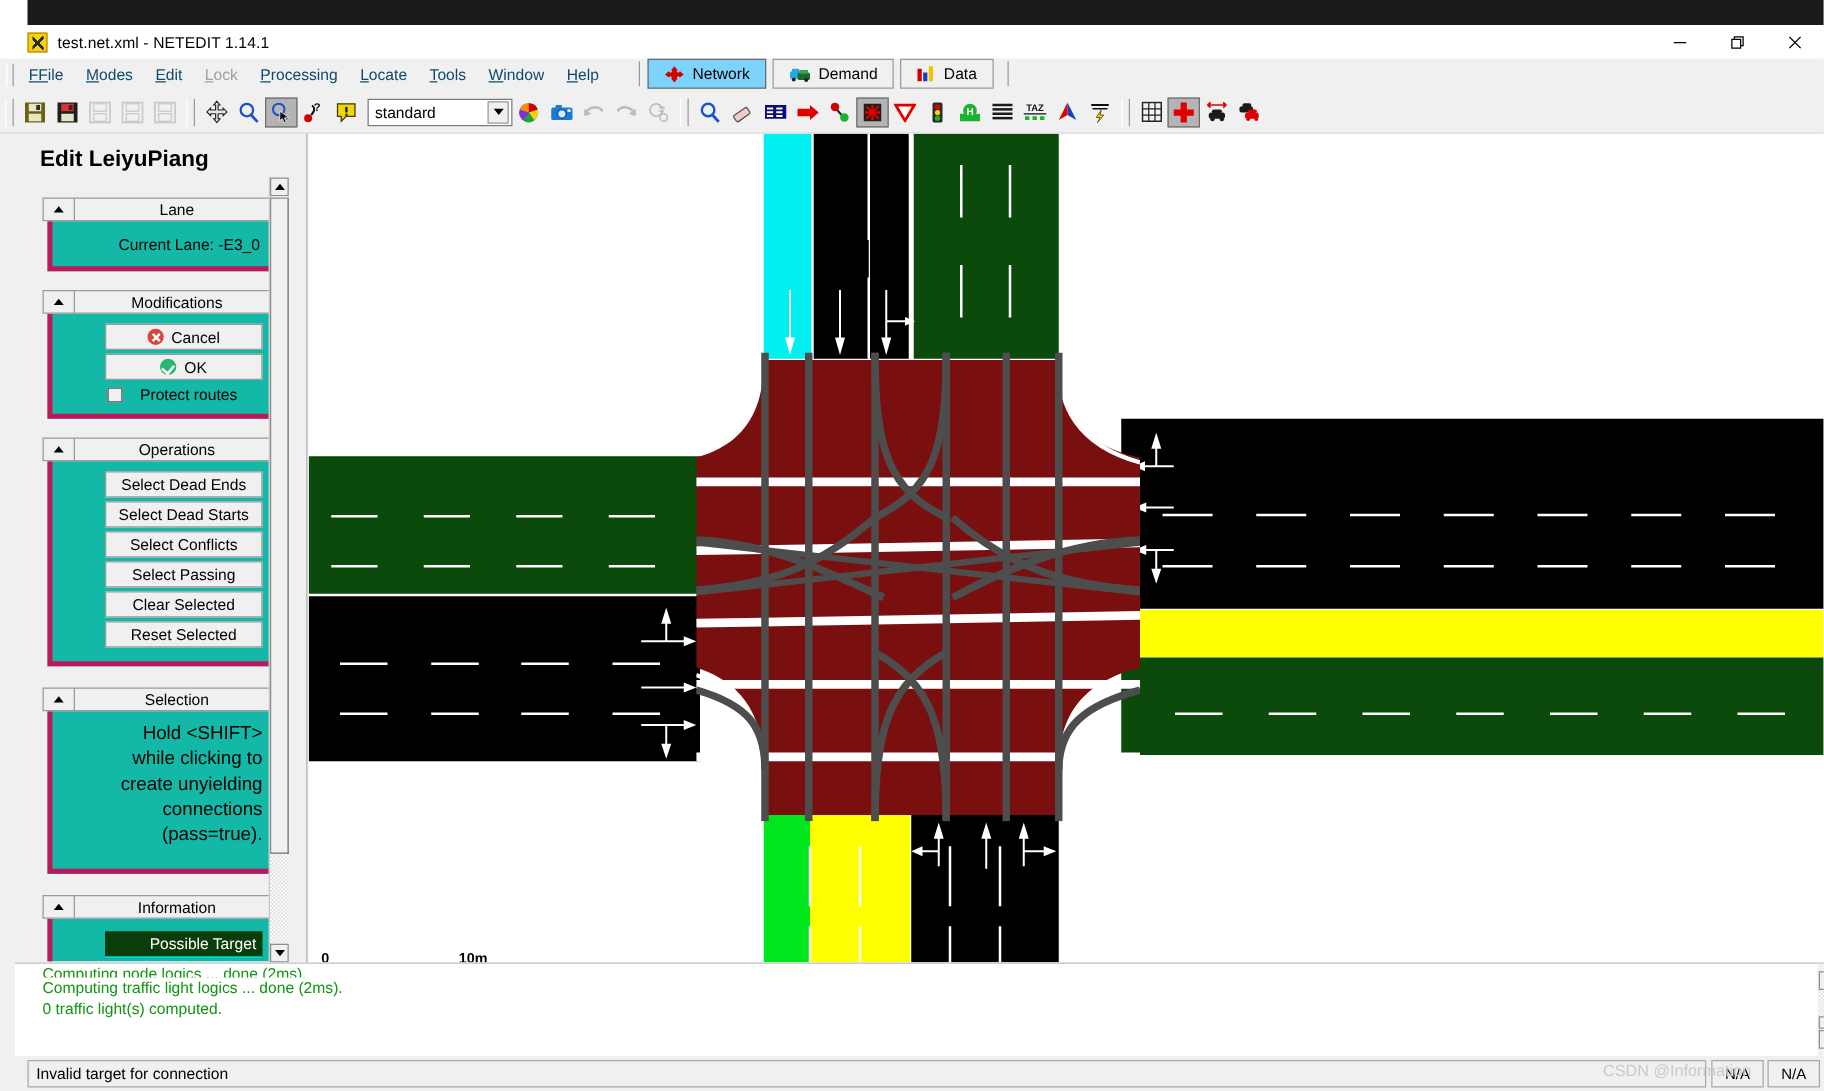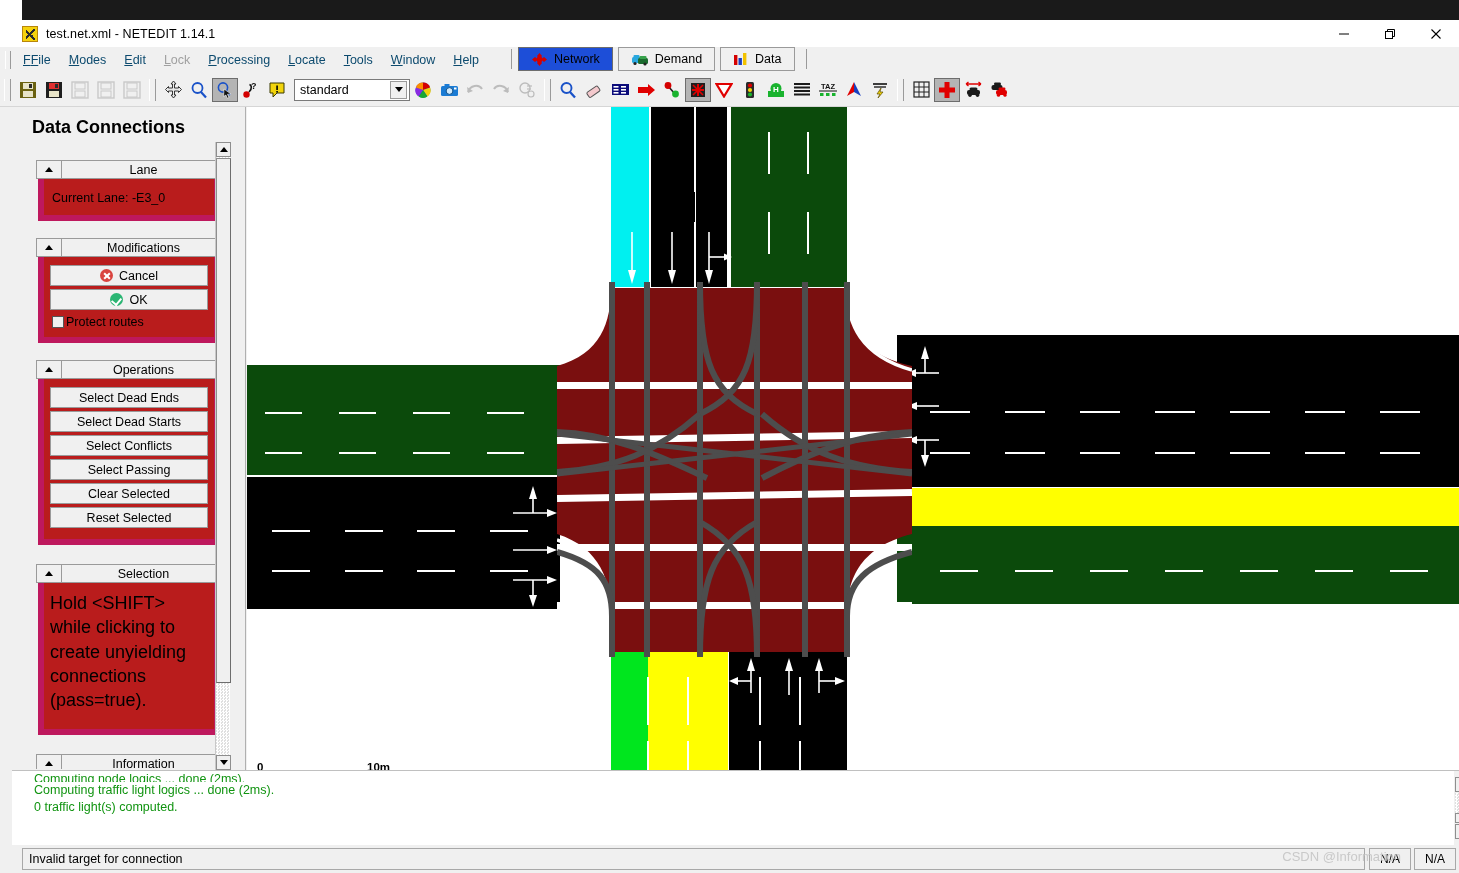--- a/index.html
+++ b/index.html
@@ -51,21 +51,21 @@
   }
   .menu-item.disabled { color:#a0a0a0; }
   .menu-item u { text-decoration:underline; }
 
   .mode-tabs { position:absolute; left:505px; top:47px; display:flex; align-items:center; gap:0px; }
   .mode-tab {
     height:24px; display:flex; align-items:center; gap:6px; padding:0 12px;
     font-size:12.5px; color:#000; background:#f0f0f0;
     border:1px solid #9a9a9a; margin-right:5px; cursor:default;
   }
-  .mode-tab.active { background:#1d4ed8; border:1px solid #6d6d6d;text-align:center; }
+  .mode-tab.active { background:#7dd3fc; border:1px solid #6d6d6d;text-align:center; }
   .sep-v { width:1px; height:20px; background:#9a9a9a; margin:0 6px; }
 
   
   .toolbar {
     position:absolute; left:0; top:73px; width:1459px; height:34px;
     background:#f0f0f0; display:flex; align-items:center;
     border-bottom:1px solid #d6d6d6;
   }
   .tb-grip { width:7px; height:22px; margin:0 4px;
              border-left:1px solid #ffffff; border-right:1px solid #9a9a9a; flex:none; }
@@ -96,40 +96,40 @@
   
   .leftpanel {
     position:absolute; left:0; top:107px; width:246px; height:663px;
     background:#f0f0f0; border-right:1px solid #b0b0b0;
   }
   .panel-title { font-size:18px; font-weight:bold; color:#000; padding:10px 0 6px 32px; }
   .panel-scroll-area { position:absolute; left:24px; top:40px; width:222px; height:622px; overflow:hidden; }
   .panel-inner { width:198px; }
 
   .group {
-    border:6px solid #be185d; margin:0 0 10px 14px; width:182px;
-    padding:6px 6px 8px 6px; position:relative; background:#b91c1c;
+    border:4px solid #be185d; margin:0 0 10px 14px; width:182px;
+    padding:6px 6px 8px 6px; position:relative; background:#14b8a6;text-align:right;
   }
   .group-header {
     position:absolute; left:-8px; top:-11px; width:190px; height:19px; display:flex;
   }
   .collapse-btn {
     width:26px; height:19px; border:1px solid #9a9a9a; background:#f0f0f0;
     display:flex; align-items:center; justify-content:center; cursor:default;
   }
   .collapse-btn::after {
     content:""; border-left:4px solid transparent; border-right:4px solid transparent;
     border-bottom:5px solid #000;
   }
   .group-label-btn {
     flex:1; height:19px; border:1px solid #9a9a9a; border-left:none; background:#f0f0f0;
     display:flex; align-items:center; justify-content:center;
     font-size:12.5px; color:#000; cursor:default;
   }
-  .group-body { padding-top:10px; }
+  .group-body { padding-top:10px;margin-left:36px; }
   .static-line { font-size:12.5px; color:#000; padding:4px 2px 2px 2px; }
 
   .pbtn {
     display:flex; align-items:center; justify-content:center; gap:6px;
     height:21px; border:1px solid #9a9a9a; background:#f0f0f0;
     font-size:12.5px; color:#000; margin-bottom:3px; cursor:default;
   }
   .ico-x {
     width:13px; height:13px; border-radius:50%; background:#d9443f;
     position:relative; flex:none;
@@ -140,25 +140,25 @@
   .ico-x::before { transform:rotate(45deg); }
   .ico-x::after { transform:rotate(-45deg); }
   .ico-ok {
     width:13px; height:13px; border-radius:50%; background:#2bb573;
     position:relative; flex:none;
   }
   .ico-ok::after {
     content:""; position:absolute; left:3px; top:3px; width:5px; height:7px;
     border-right:2px solid #fff; border-bottom:2px solid #fff; transform:rotate(40deg);
   }
-  .checkrow { display:flex; align-items:center; gap:2px; margin-top:5px; padding-left:2px; }
+  .checkrow { display:flex; align-items:center; gap:14px; margin-top:5px; padding-left:2px; }
   .cbox { width:12px; height:12px; border:1px solid #555; background:#f0f0f0; flex:none; }
   .checkrow span { font-size:12.5px; color:#000; }
 
-  .help-text { font-size:18px; color:#000; line-height:1.35; margin-bottom:9px; }
+  .help-text { font-size:15px; color:#000; line-height:1.35; margin-bottom:9px; }
   .info-box {
     background:#0b3d0b; color:#ffffff; font-size:12.5px; padding:3px 5px;
     border-bottom:2px solid #00d8d8; margin-top:2px;
   }
 
   
   .vscroll {
     position:absolute; right:0; top:0; width:15px; height:100%;
     background:#f0f0f0; border-left:1px solid #c8c8c8;
   }
@@ -579,21 +579,21 @@
         <rect x="4" y="1.5" width="7" height="3" rx="1.4" fill="#1a1a1a"></rect>
         <rect x="6" y="9" width="11" height="5" rx="2" fill="#e00000"></rect>
         <rect x="8.5" y="6.5" width="7" height="3" rx="1.4" fill="#e00000"></rect>
         <circle cx="8.5" cy="14.2" r="1.6" fill="#e00000"></circle>
         <circle cx="15" cy="14.2" r="1.6" fill="#e00000"></circle>
       </svg>
     </div>
   </div>
 
   <div class="leftpanel">
-    <div class="panel-title">Data Connections</div>
+    <div class="panel-title">Edit LeiyuPiang</div>
 
     <div class="panel-scroll-area">
       <div class="panel-inner">
 
         <div class="group" style="margin-top:18px;">
           <div class="group-header">
             <div class="collapse-btn"></div>
             <div class="group-label-btn">Lane</div>
           </div>
           <div class="group-body">

